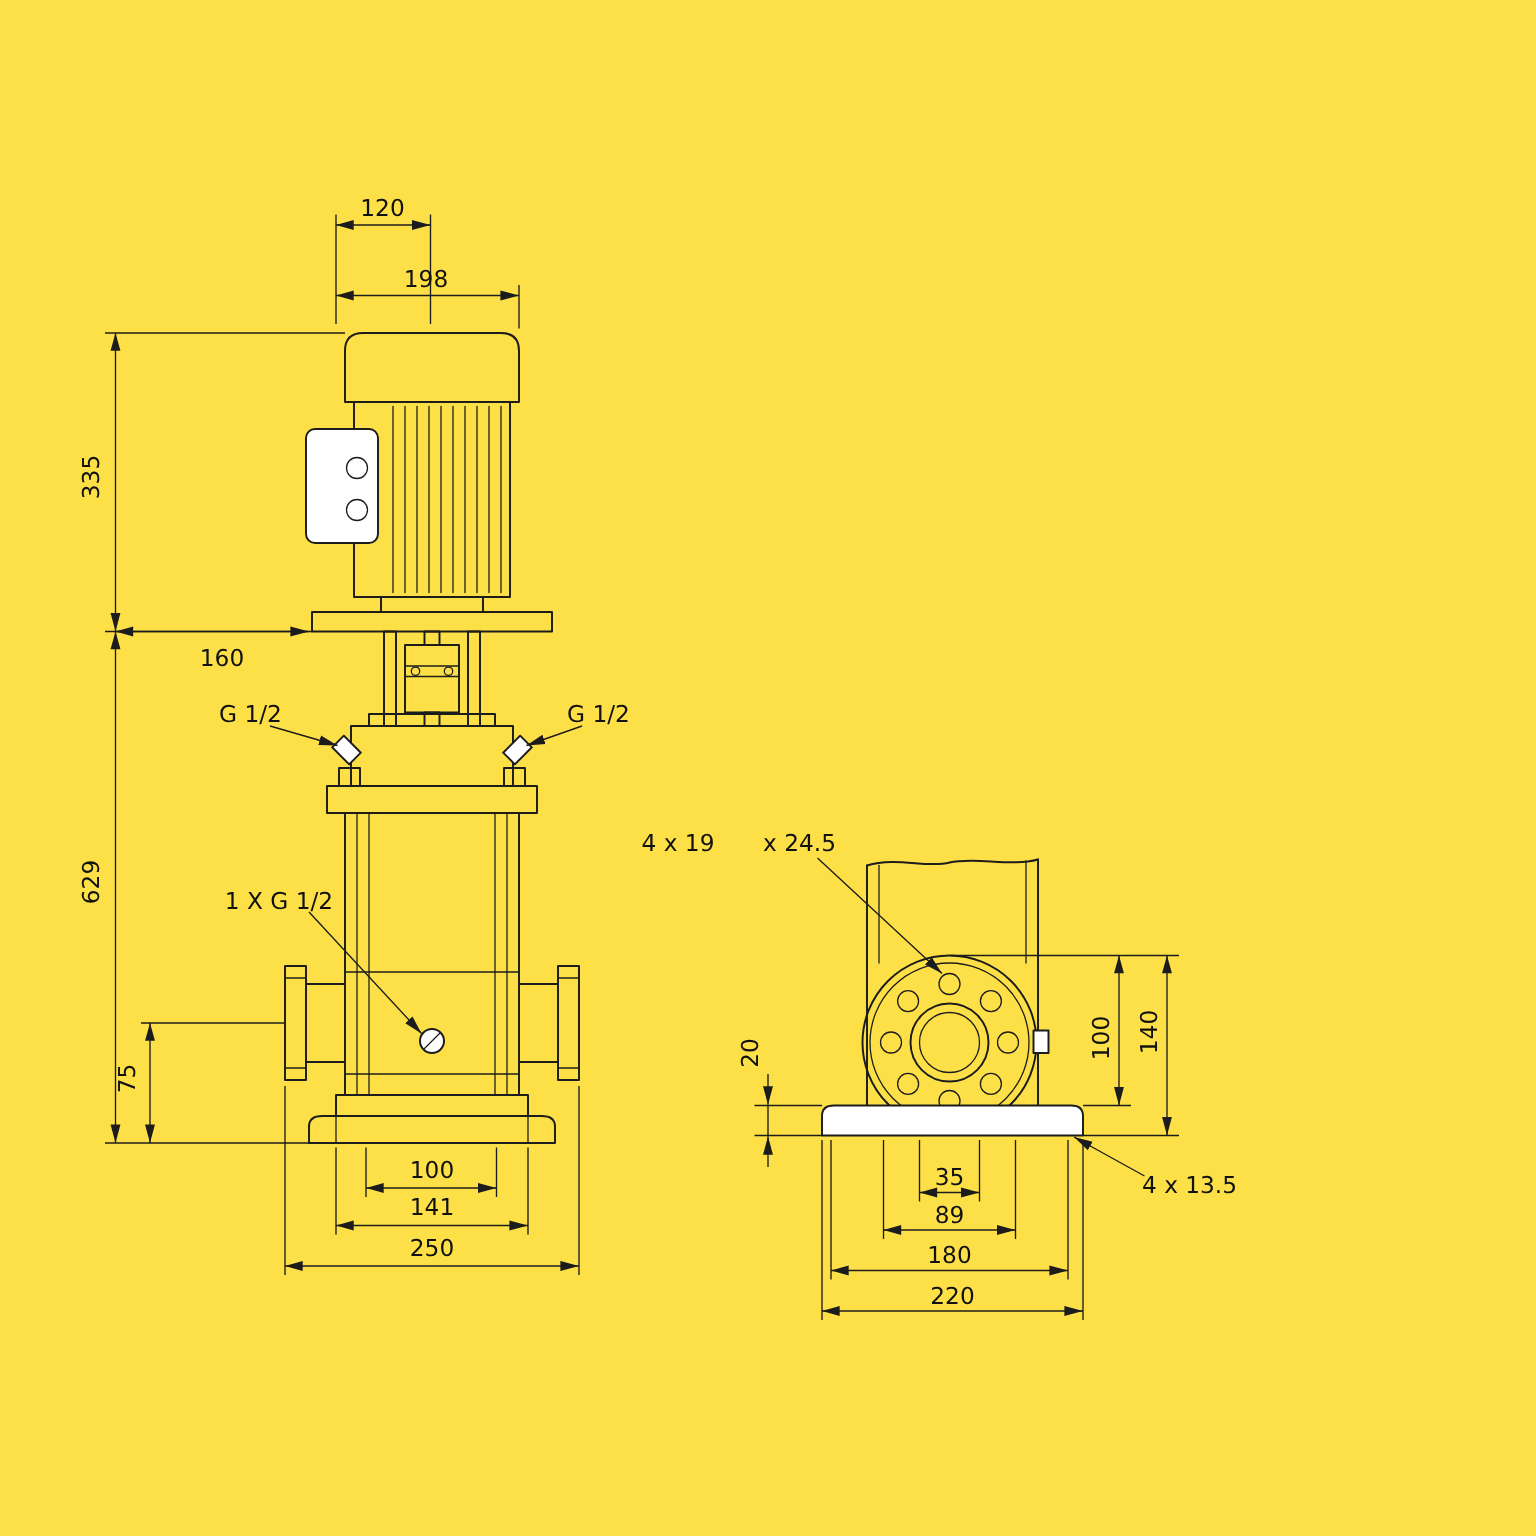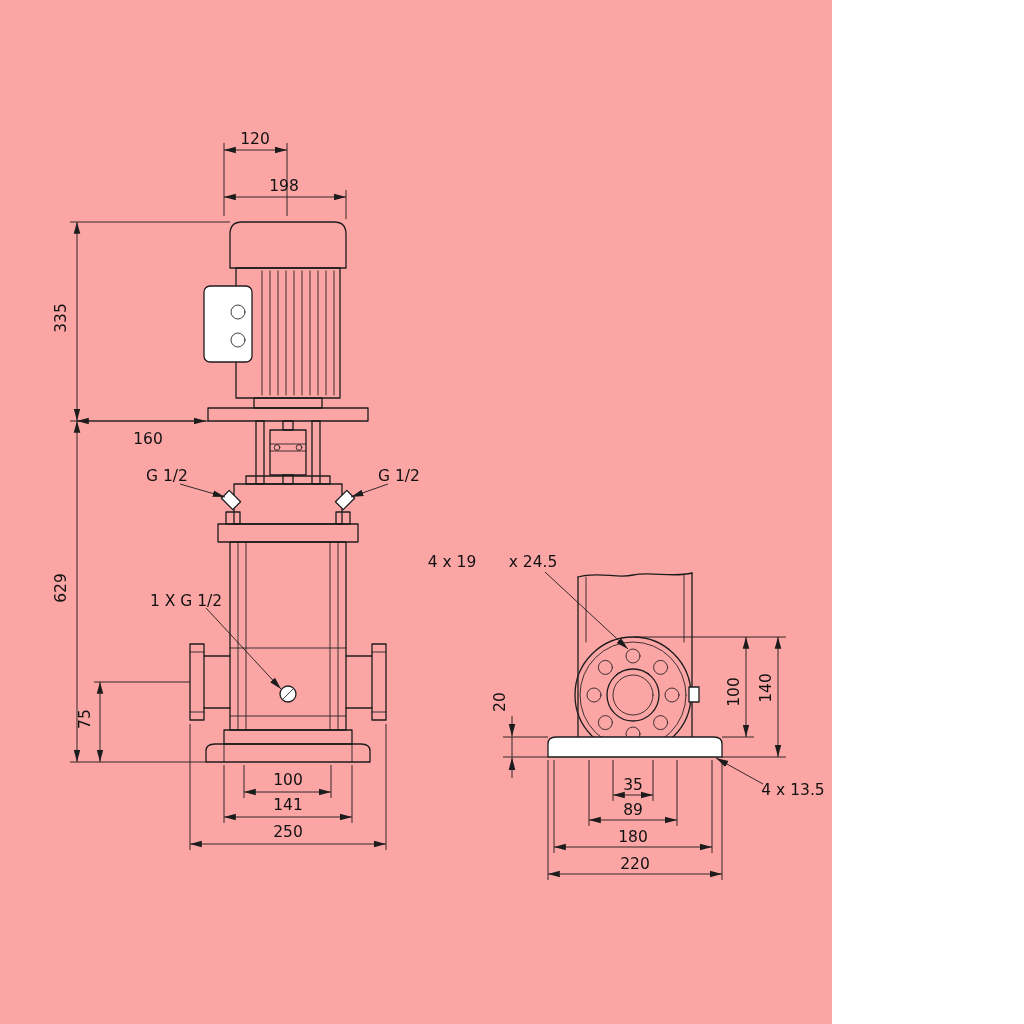--- a/index.html
+++ b/index.html
@@ -1,16 +1,16 @@
 <!DOCTYPE html>
 <html><head>
 <meta charset="utf-8">
 <style>
   html,body{margin:0;padding:0;background:#ffffff;}
-  .stage{width:832px;height:1024px;background:#fca5a5;position:relative;}
+  .stage{width:1024px;height:1024px;background:#fde047;position:relative;}
   svg{display:block;}
   .ol{stroke:#1c1c1c;stroke-width:1.3;fill:none;stroke-linecap:round;stroke-linejoin:round;}
   .tl{stroke:#1c1c1c;stroke-width:0.85;fill:none;stroke-linecap:round;}
   .dim{stroke:#1c1c1c;stroke-width:0.9;fill:none;stroke-linecap:butt;}
   .fillw{fill:#ffffff;}
   .arrow{fill:#1c1c1c;}
   text{font-family:"DejaVu Sans","Liberation Sans",sans-serif;font-size:15.5px;fill:#111111;}
   .mid{text-anchor:middle;}
 </style>
 </head>

